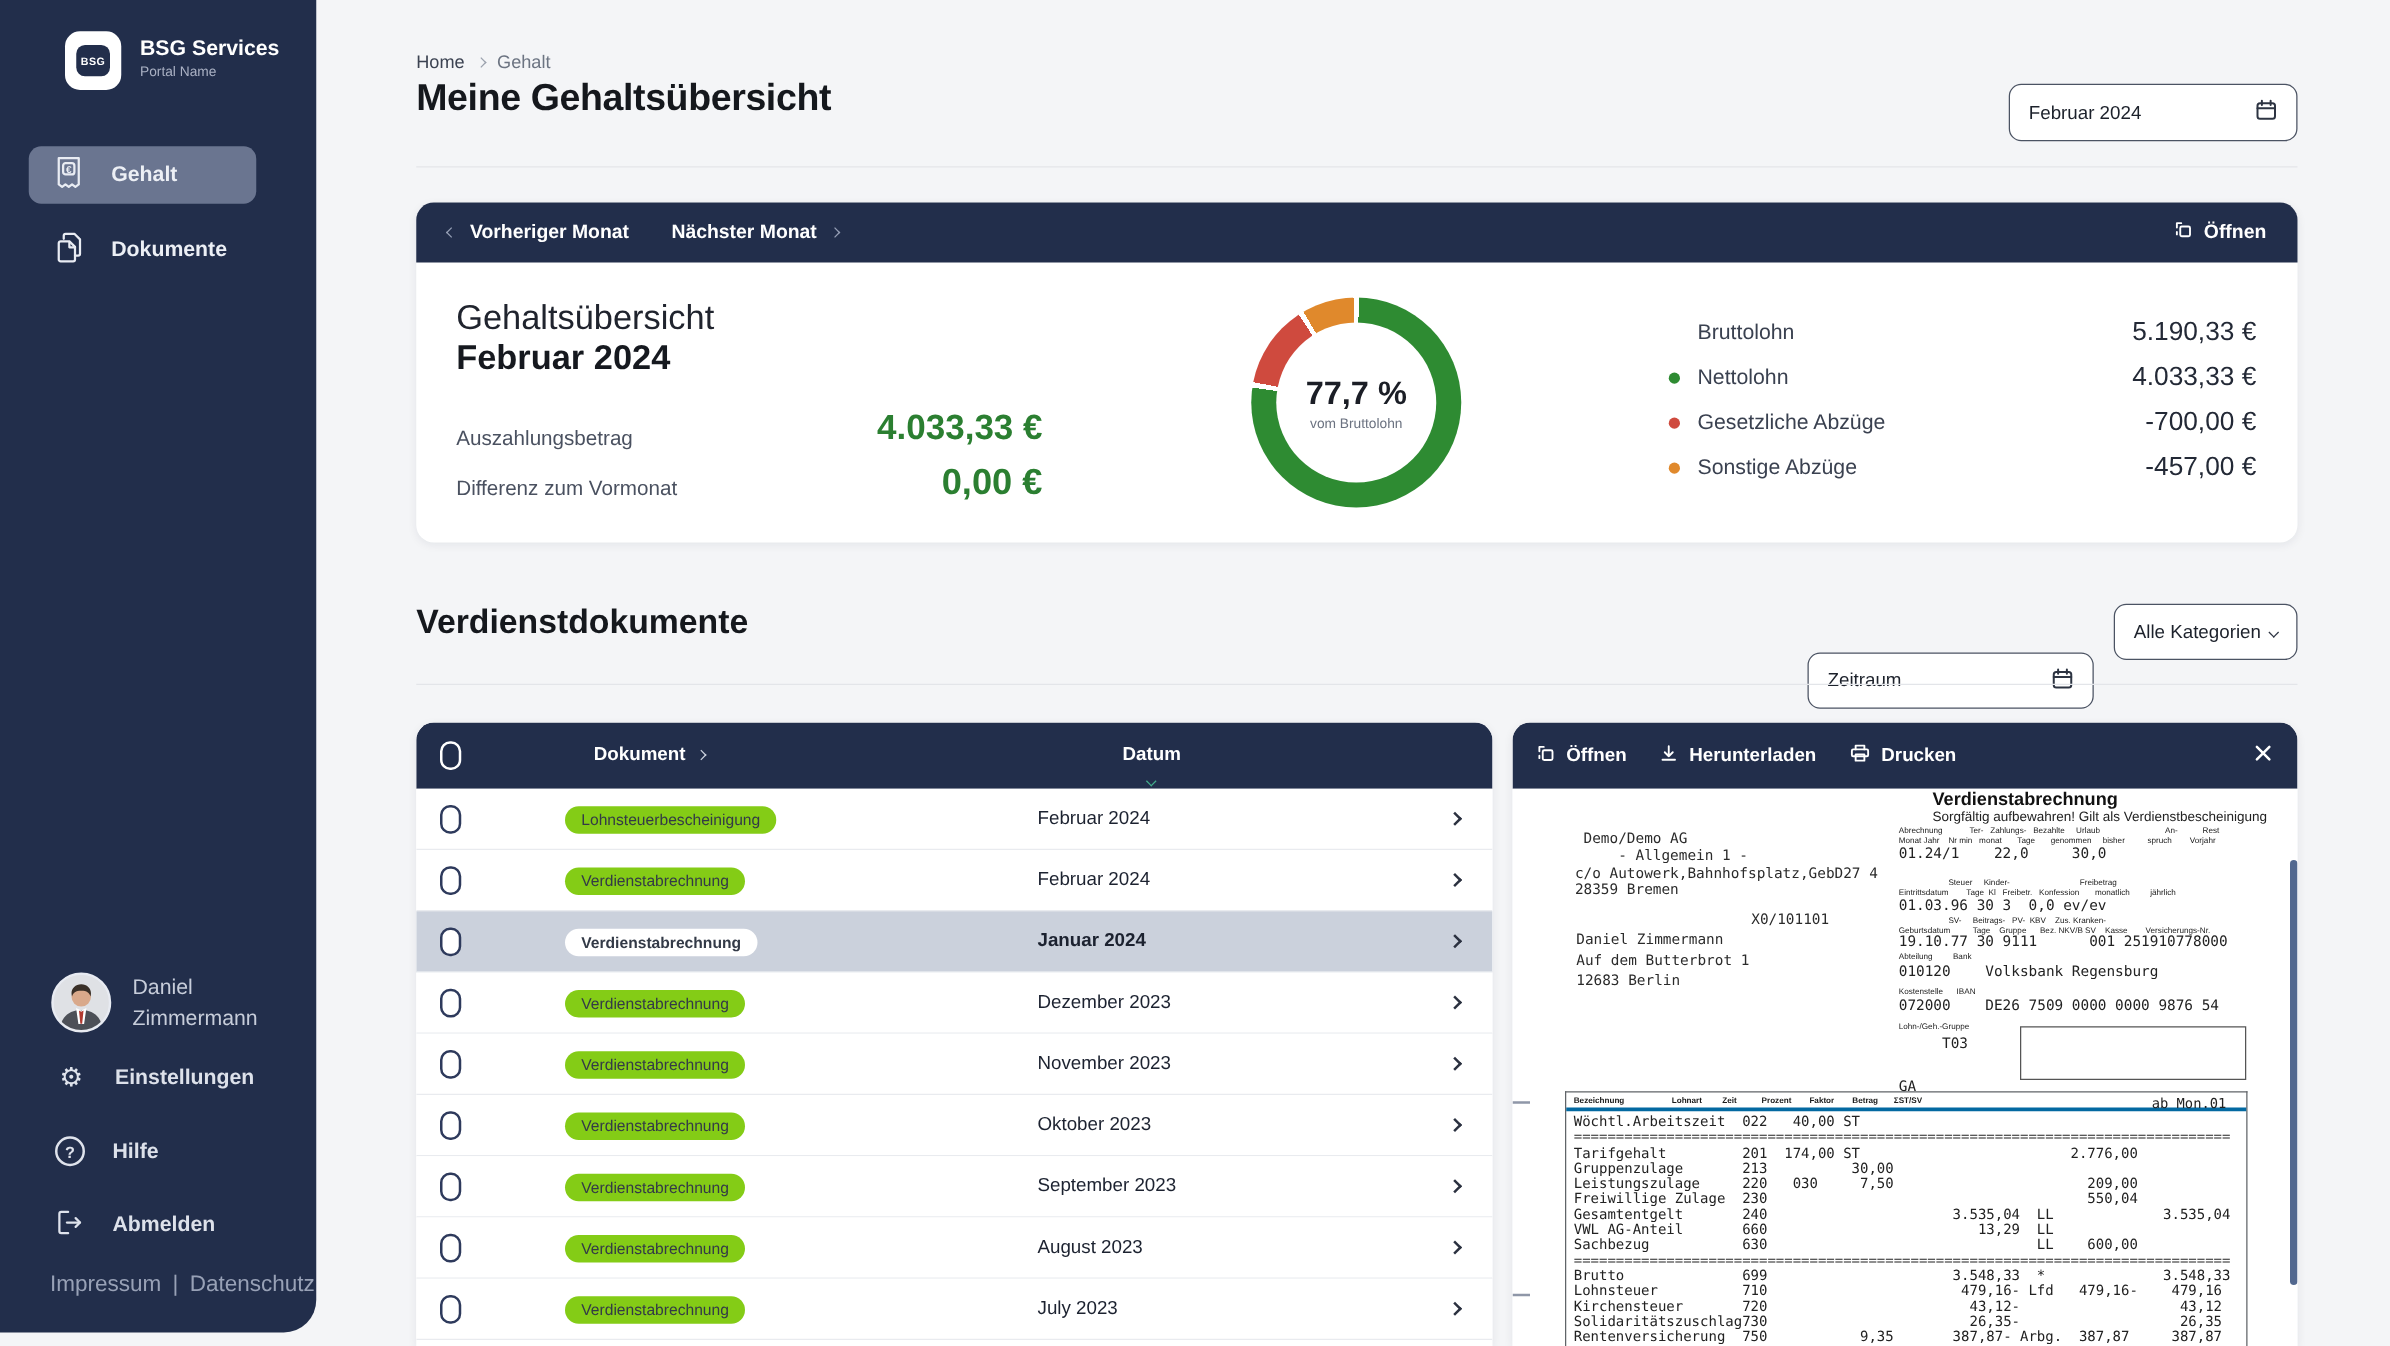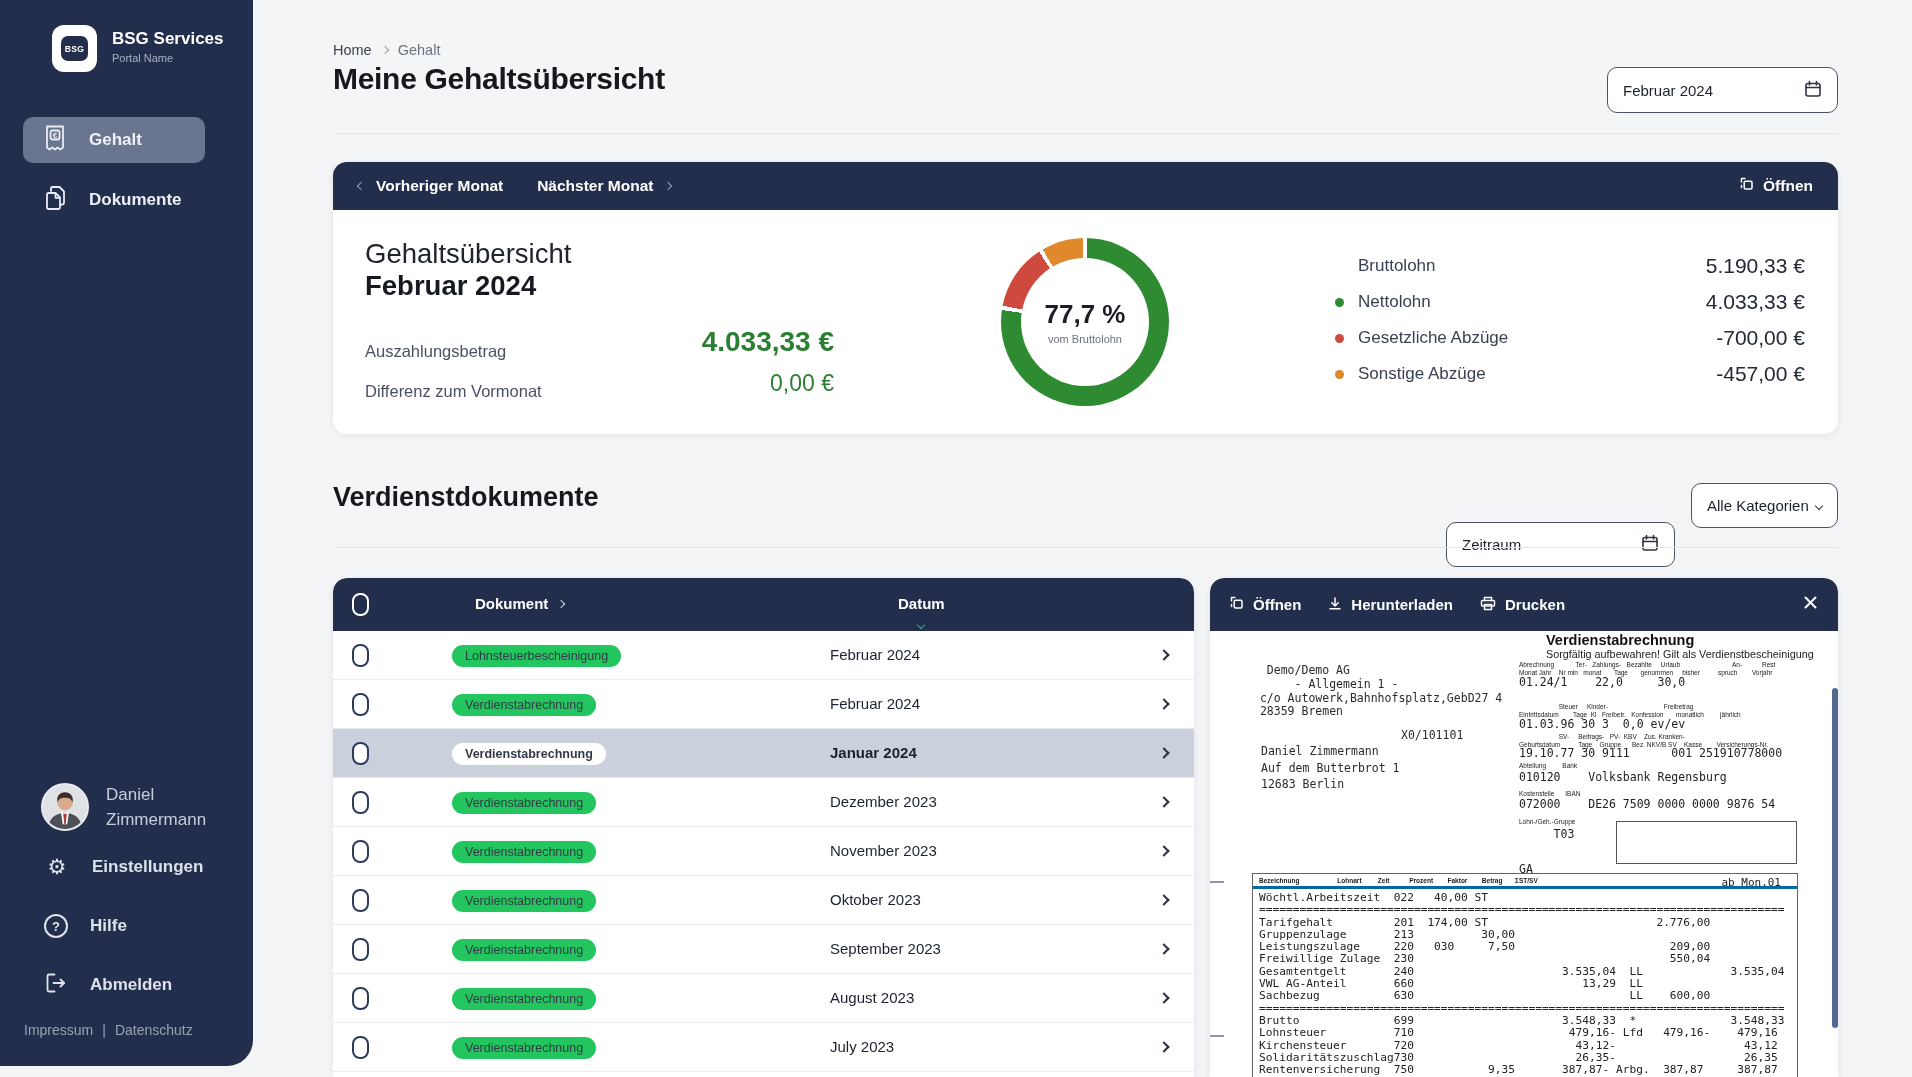--- a/index.html
+++ b/index.html
@@ -26,21 +26,21 @@
   .nav-item.active { background:#6a7590; }
   .nav-item svg { stroke:#e9ecf3; fill:none; stroke-width:1.8; stroke-linecap:round; stroke-linejoin:round; }
   .sidebar-bottom { position:absolute; left:0; bottom:0; width:100%; padding-bottom:28px; }
   .user { display:flex; align-items:center; gap:17px; padding-left:41px; margin-bottom:12px; }
   .avatar { width:48px; height:48px; border-radius:50%; border:2px solid #e8ebf2; overflow:hidden; flex:0 0 auto; background:#dfe1e5; }
   .user-name { color:#c7cdda; font-size:17px; line-height:25px; font-weight:500; }
   .menu-item { display:flex; align-items:center; gap:22px; padding-left:44px; height:46px; margin-bottom:13px; color:#dde1ea; font-size:17px; font-weight:600; cursor:pointer; }
   .menu-item svg { stroke:#dfe3ec; fill:none; stroke-width:1.8; stroke-linecap:round; stroke-linejoin:round; }
   .gear-glyph { font-family:"DejaVu Sans", sans-serif; font-size:21px; color:#dfe3ec; width:26px; text-align:center; }
   .help-circle { width:24px; height:24px; border:2px solid #dfe3ec; border-radius:50%; display:flex; align-items:center; justify-content:center; font-size:13px; font-weight:700; color:#dfe3ec; }
-  .legal { padding-left:24px; margin-top:14px; font-size:14px; color:#98a1b6; display:flex; gap:9px; align-items:center; }
+  .legal { padding-left:40px; margin-top:14px; font-size:18px; color:#98a1b6; display:flex; gap:9px; align-items:center; }
   .legal span { cursor:pointer; }
 
   
   .main { position:absolute; left:333px; top:0; width:1505px; height:1077px; }
   .breadcrumb { position:absolute; top:42px; left:0; display:flex; align-items:center; gap:10px; font-size:14.5px; }
   .breadcrumb .bc-home { color:#3c4352; }
   .breadcrumb .bc-cur { color:#6c7482; }
   .breadcrumb .chev { color:#9aa1ad; }
   .page-title { position:absolute; top:62px; left:0; font-size:30px; font-weight:700; color:#15181d; letter-spacing:-.3px; }
   .pill-input { border:1.3px solid #4b5363; border-radius:10px; background:#fff; display:flex; align-items:center; justify-content:space-between; padding:0 15px; font-size:15px; color:#1c212b; cursor:pointer; }
@@ -56,21 +56,21 @@
   .month-nav .chev { color:#97a0b6; }
   .mn-btn { display:flex; align-items:center; gap:12px; cursor:pointer; }
   .mn-btn + .mn-btn { margin-left:20px; }
   .open-btn { margin-left:auto; display:flex; align-items:center; gap:9px; font-size:15.5px; font-weight:700; cursor:pointer; }
   .open-btn svg, .pv-btn svg { stroke:#fff; fill:none; stroke-width:1.5; stroke-linecap:round; stroke-linejoin:round; }
   .card-title1 { position:absolute; left:32px; top:76px; font-size:27.5px; font-weight:500; color:#20242e; }
   .card-title2 { position:absolute; left:32px; top:108px; font-size:27.5px; font-weight:700; color:#16191f; }
   .sum-label { position:absolute; left:32px; font-size:16.5px; color:#4a5160; }
   .sum-value { position:absolute; left:32px; width:469px; text-align:right; color:#2b7f31; }
   .payout-label { top:180px; } .payout-value { top:164px; font-size:28px; font-weight:700; }
-  .diff-label { top:220px; } .diff-value { top:208px; font-size:23px; font-weight:400; }
+  .diff-label { top:220px; } .diff-value { top:208px; font-size:29px; font-weight:700; }
 
   .donut { position:absolute; left:668px; top:76px; width:168px; height:168px; border-radius:50%; background:#eee; }
   .donut-hole { position:absolute; inset:20px; background:#fff; border-radius:50%; display:flex; flex-direction:column; align-items:center; justify-content:center; }
   .donut-value { font-size:26px; font-weight:600; color:#1b1e26; }
   .donut-label { font-size:11px; color:#6b7280; margin-top:3px; }
 
   .legend { position:absolute; left:1002px; top:86px; right:33px; }
   .legend-row { height:36px; display:flex; align-items:center; }
   .legend-dot { width:9px; height:9px; border-radius:50%; margin-right:14px; flex:0 0 auto; }
   .legend-label { font-size:17px; color:#3a4150; }
@@ -88,21 +88,21 @@
   .dtable { width:861px; background:#fff; border-radius:14px 14px 0 0; box-shadow:0 2px 8px rgba(20,30,60,.07); height:499px; overflow:hidden; }
   .dt-head { position:relative; height:53px; background:#222e4b; border-radius:14px 14px 0 0; color:#fff; }
   .dt-head .cbx { position:absolute; left:19px; top:15px; border-color:#fff; background:transparent; }
   .dt-col-doc { position:absolute; left:142px; top:17px; font-size:15px; font-weight:700; display:flex; align-items:center; gap:10px; cursor:pointer; }
   .dt-col-doc .chev { color:#cfd5e2; }
   .dt-col-date { position:absolute; left:565px; top:17px; font-size:15px; font-weight:700; display:flex; align-items:center; gap:10px; cursor:pointer;flex-direction:column; }
   .dt-col-date .chev { color:#43ad8c; }
   .cbx { display:inline-block; width:17px; height:23px; border:2px solid #2e3a5c; border-radius:8px; background:#fff; cursor:pointer; }
   .trow { position:relative; height:49px; border-bottom:1px solid #e9ebef; background:#fff; cursor:pointer; }
   .trow .cbx { position:absolute; left:19px; top:13px; }
-  .badge { position:absolute; left:119px; top:14px; height:22px; display:inline-flex; align-items:center; padding:0 13px; background:#22c55e; border-radius:999px; font-size:12.5px; color:#333a47; white-space:nowrap; }
+  .badge { position:absolute; left:119px; top:14px; height:22px; display:inline-flex; align-items:center; padding:0 13px; background:#84cc16; border-radius:999px; font-size:12.5px; color:#333a47; white-space:nowrap; }
   .row-date { position:absolute; left:497px; top:15px; font-size:15px; font-weight:500; color:#1c2230; }
   .row-chev { position:absolute; right:26px; top:20px; color:#2b3140; }
   .trow.selected { background:#cbd1dc; }
   .trow.selected .badge { background:#fff; font-weight:700; }
   .trow.selected .row-date { font-weight:700; }
 
   
   .preview { position:relative; width:628px; height:499px; background:#fff; border-radius:14px 14px 0 0; box-shadow:0 2px 8px rgba(20,30,60,.07); overflow:hidden; }
   .pv-head { height:53px; background:#222e4b; border-radius:14px 14px 0 0; display:flex; align-items:center; gap:27px; padding:0 20px; color:#fff; }
   .pv-btn { display:flex; align-items:center; gap:9px; font-size:15px; font-weight:700; cursor:pointer; }

